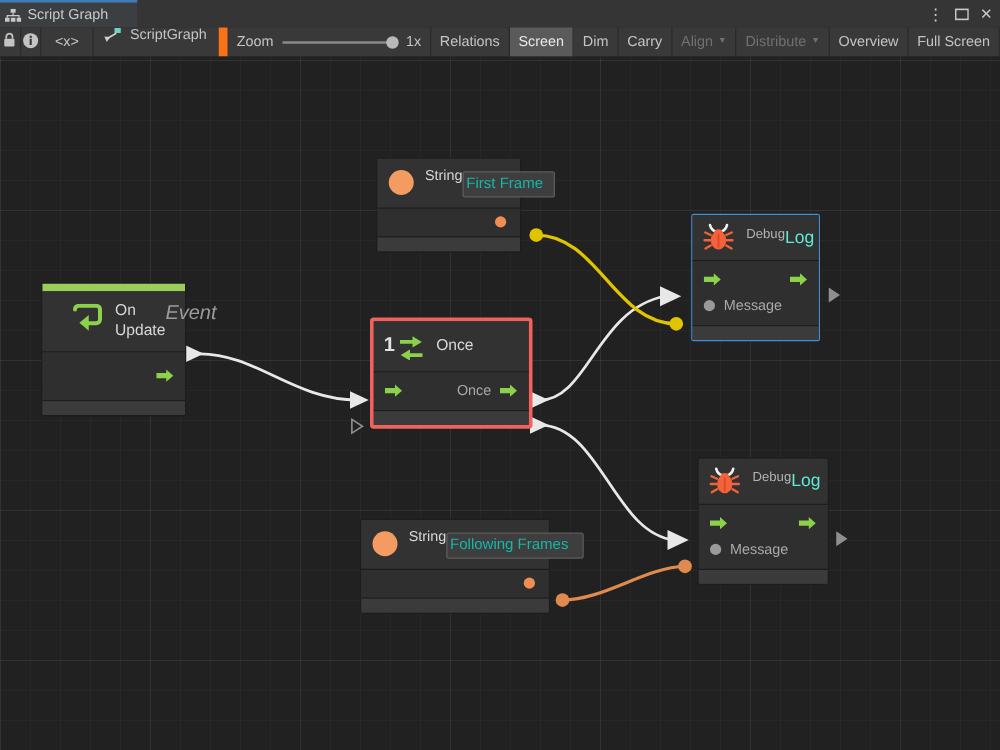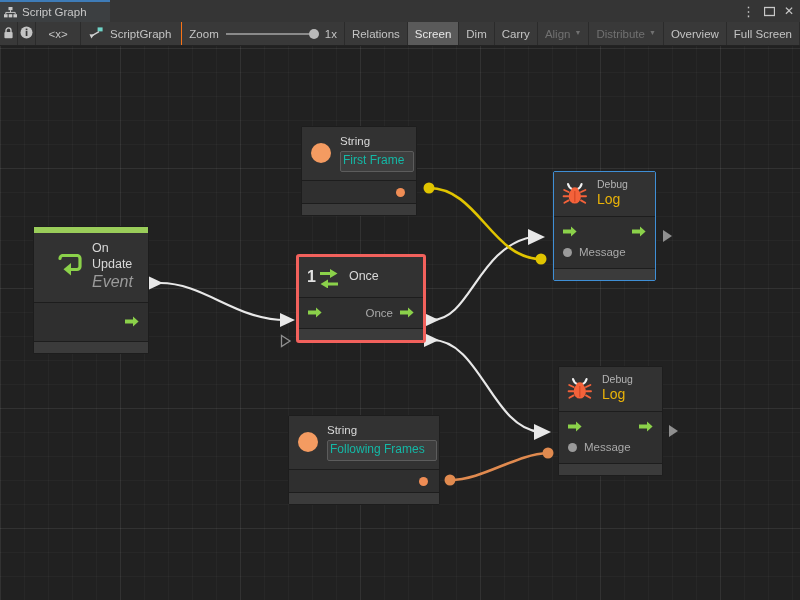--- a/index.html
+++ b/index.html
@@ -44,21 +44,21 @@
     border-right: 1px solid #2b2b2b;
     padding: 0 7px; height: 100%;
   }
   .tb-seg.icononly { width: 26px; padding: 0; }
   .tb-seg.wide { width: 58px; }
   .tb-text { white-space: nowrap; }
   .tb-text.dim { color: #717171; }
   .tb-seg.active { background: #5a5a5a; color: #e8e8e8; }
   .caret { font-size: 7px; margin-left: 4px; position: relative; top: -1px; }
 
-  .sg-label { display: flex; align-items: center; gap: 7px; padding: 0 10px 0 8px; height: 100%; border-right: 1px solid #f97316;}
+  .sg-label { display: flex; gap: 7px; padding: 0 10px 0 8px; height: 100%; border-right: 7px solid #f97316;}
   .sg-icon { width: 14px; height: 13px; position: relative; }
   .zoomwrap { display: flex; align-items: center; gap: 7px; padding: 0 7px; height: 100%; border-right: 1px solid #2b2b2b; }
   .slider-track { width: 92px; height: 2px; background: #8a8a8a; position: relative; }
   .slider-knob { position: absolute; right: -1px; top: -4px; width: 10px; height: 10px; border-radius: 50%; background: #b9b9b9; }
 
   
   .canvas {
     position: absolute; left: 0; top: 46px; width: 800px; height: 554px;
     background-color: #212121;
     background-image:
@@ -83,25 +83,25 @@
   .node.sel-red  { border: 3px solid #f2615c; border-radius: 3px; }
   .node.sel-blue { border: 1px solid #3f8fd6; }
 
   .node-accent { height: 6px; background: #9acd5a; }
   .node-head {
     display: flex; align-items: center; gap: 9px;
     padding: 8px 11px 9px 23px;
     border-bottom: 1px solid #1d1d1d;
     background: #323232;
   }
-  .node-head .txt { display: flex; flex-direction: column; justify-content: center; }
+  .node-head .txt { display: flex; flex-direction: row; justify-content: center; }
   .node-title { font-size: 12.5px; color: #d8d8d8; line-height: 1.25; }
   .node-sub { font-size: 16px; color: #9b9b9b; line-height: 1.3; font-style: italic; }
   .node-title.small { font-size: 10.5px; color: #b4b4b4; }
-  .node-title.big { font-size: 14px; color: #eab308; }
+  .node-title.big { font-size: 14px; color: #5eead4; }
 
   .node-body { background: #2f2f2f; padding: 5px 0 6px 0; border-bottom: 1px solid #1d1d1d; }
   .node-foot { height: 11px; background: #3b3b3b; }
 
   .prow { display: flex; align-items: center; height: 21px; padding: 0 9px; }
   .prow .left { display: flex; align-items: center; gap: 7px; }
   .prow .right { display: flex; align-items: center; gap: 7px; margin-left: auto; }
   .plabel { font-size: 11.5px; color: #a9a9a9; }
 
   .garrow { width: 14px; height: 11px; display: block; }

